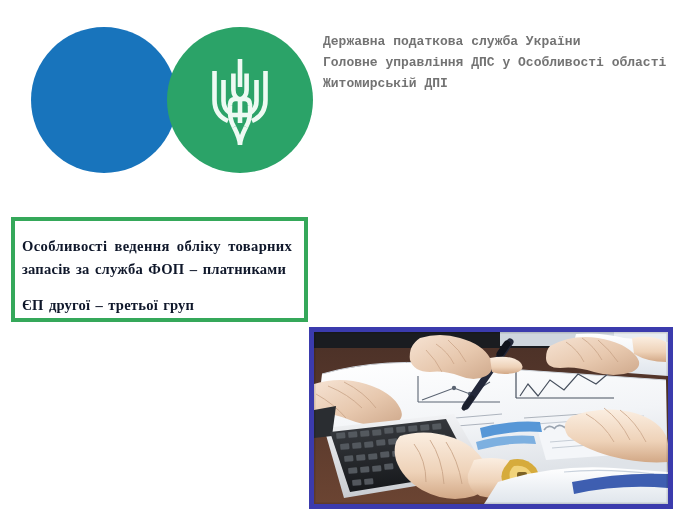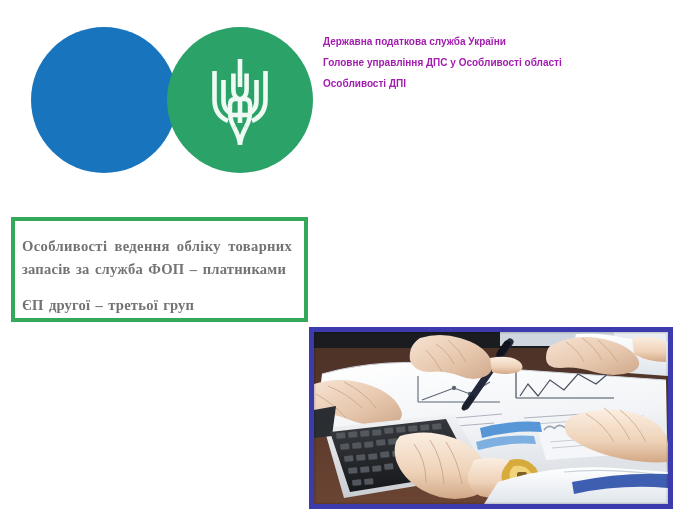--- a/index.html
+++ b/index.html
@@ -59,24 +59,24 @@
     justify-content: center;
   }
   .trident-wrap svg { display: block; }
 
   
   .header-text {
     position: absolute;
     left: 323px;
     top: 31px;
     width: 368px;
-    color: #a21caf;
-    font-family: Liberation Sans, sans-serif;
+    color: #737373;
+    font-family: Liberation Mono, monospace;
     font-weight: bold;
-    font-size: 10px;
+    font-size: 13px;
     line-height: 21px;
     letter-spacing: 0px;
     white-space: nowrap;
   }
   .header-text .line { display: block; }
 
   
   .title-box {
     position: absolute;
     left: 11px;
@@ -85,21 +85,21 @@
     height: 105px;
     box-sizing: border-box;
     border: 4px solid #35a85a;
     background: #ffffff;
   }
   .title-box-inner {
     position: absolute;
     left: 7px;
     top: 14px;
     width: 282px;
-    color: #737373;
+    color: #0f172a;
     font-family: "Liberation Serif", "DejaVu Serif", serif;
     font-weight: bold;
     font-size: 14.6px;
     line-height: 23px;
   }
   .title-box-inner .tline { display: block; white-space: nowrap; }
   .tline.l1 { letter-spacing: 0.35px; word-spacing: 3.2px; }
   .tline.l2 { letter-spacing: 0.2px; word-spacing: 1.6px; }
   .tline.l3 { letter-spacing: 0.2px; word-spacing: 1.4px; margin-top: 13px; }
 
@@ -157,21 +157,21 @@
 
           <path d="M26 74 Q32 86 32 92 Q32 86 38 74"></path>
         </g>
       </svg>
     </div>
   </div>
 
   <div class="header-text">
     <span class="line">Державна податкова служба України</span>
     <span class="line">Головне управління ДПС у Особливості області</span>
-    <span class="line">Особливості ДПІ</span>
+    <span class="line">Житомирській ДПІ</span>
   </div>
 
   <div class="title-box">
     <div class="title-box-inner">
       <span class="tline l1">Особливості  ведення  обліку товарних</span>
       <span class="tline l2">запасів за служба ФОП – платниками</span>
       <span class="tline l3">ЄП другої – третьої груп</span>
     </div>
   </div>
 

